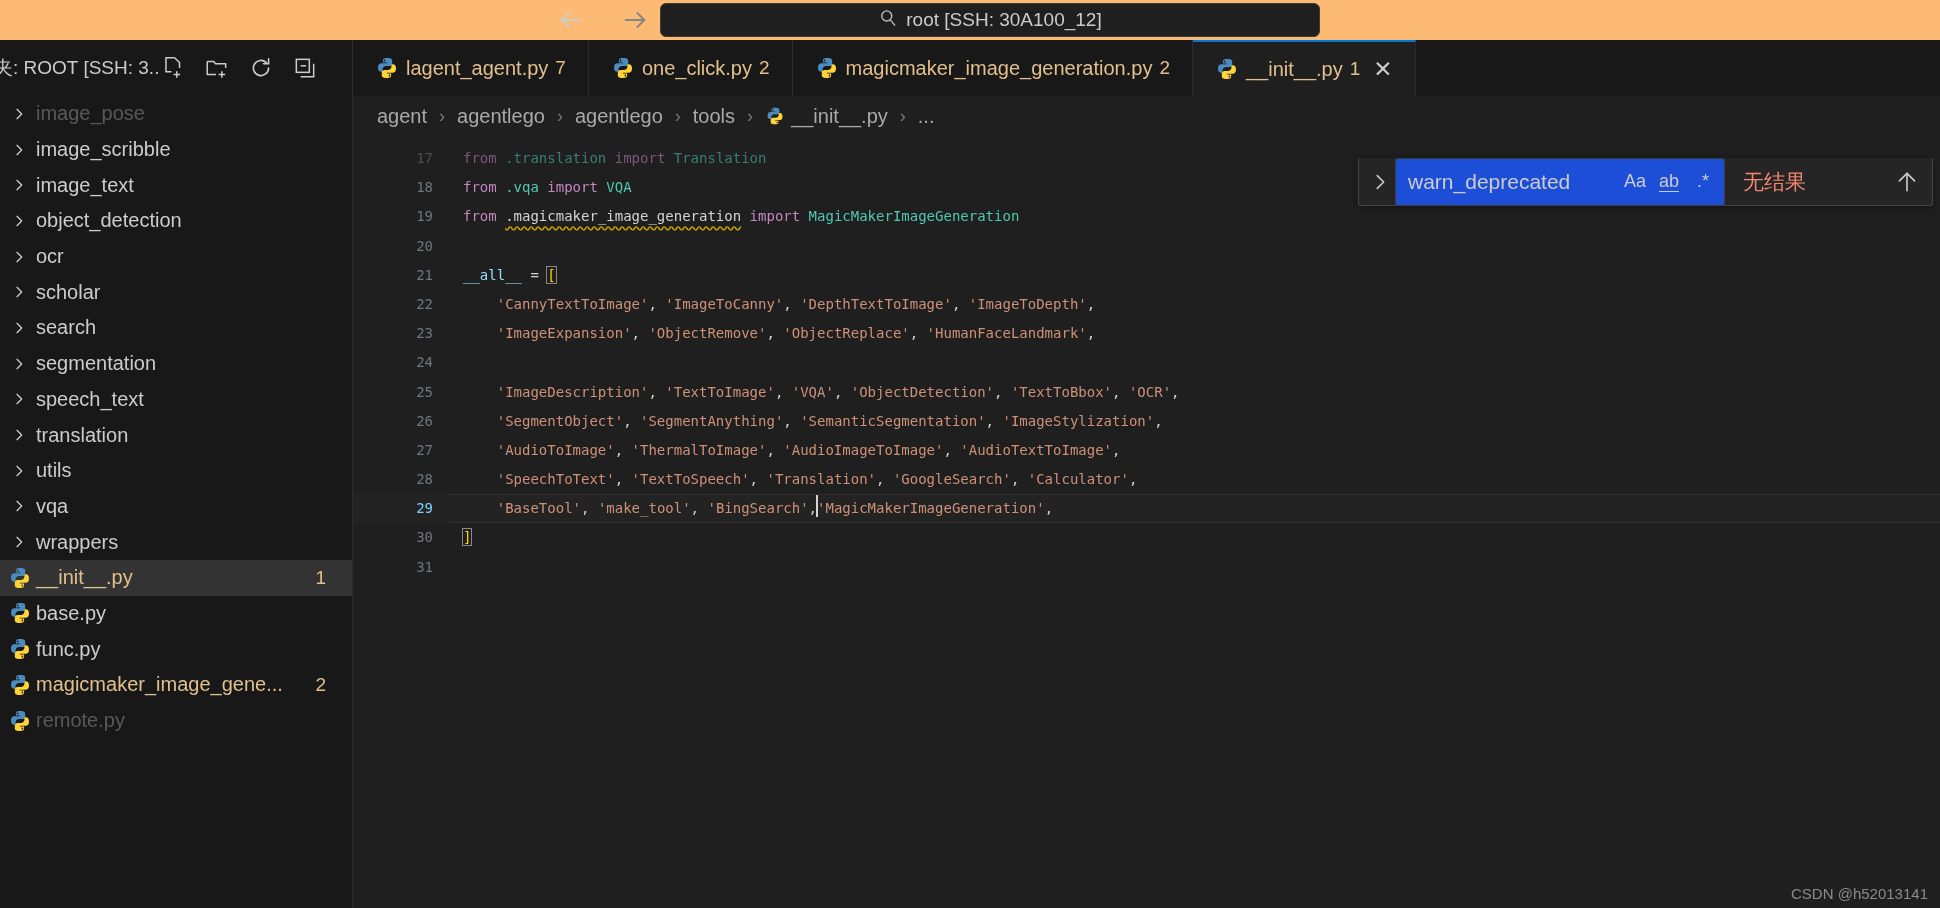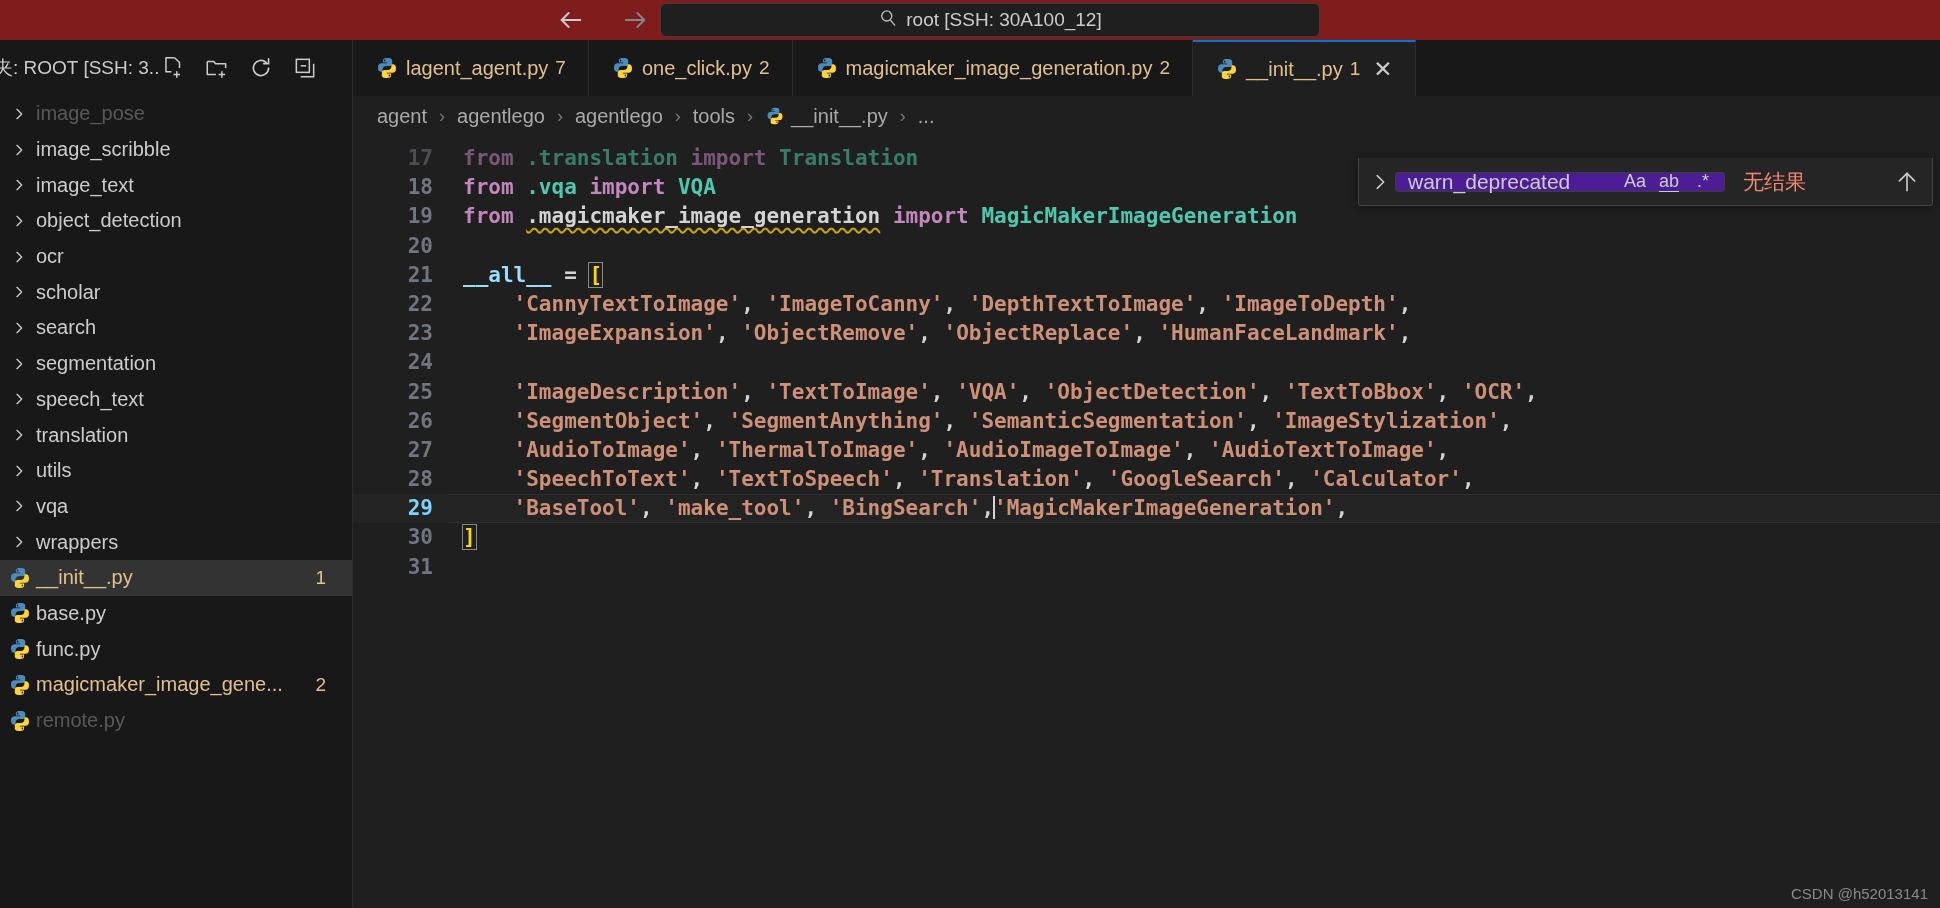--- a/index.html
+++ b/index.html
@@ -12,21 +12,21 @@
   .app {
     position: relative;
     width: 1940px; height: 908px;
     background: #1e1e1e;
     display: flex; flex-direction: column;
   }
 
   
   .titlebar {
     height: 40px; flex: 0 0 40px;
-    background: #7f1d1d;
+    background: #fdba74;
     display: flex; align-items: center;
     position: relative;
     text-align: center;
   }
   .nav-arrows {
     position: absolute; left: 556px; top: 0;
     height: 40px; display: flex; align-items: center; gap: 34px;
   }
   .nav-arrow {
     width: 30px; height: 30px;
@@ -163,25 +163,24 @@
 
   
   .codewrap {
     flex: 1 1 auto; position: relative; min-height: 0;
     background: #1f1f1f;
     overflow: hidden;
   }
   .code {
     position: absolute; inset: 0;
     font-family: "DejaVu Sans Mono", monospace;
-    font-size: 21px;
+    font-size: 14px;
     line-height: 29.2px;
     color: #d4d4d4;
     padding-top: 8px;
-    font-weight: bold;
   }
   .cline { display: flex; align-items: flex-start; height: 29.2px; position: relative; }
   .gutter {
     width: 96px; flex: 0 0 96px;
     text-align: right; padding-right: 16px;
     color: #6e7681;
     font-family: "DejaVu Sans Mono", monospace;
   }
   .cline.cur .gutter { color: #7dd3fc; }
   .dirtybar {
@@ -234,24 +233,24 @@
     box-shadow: 0 2px 8px rgba(0,0,0,.36);
     z-index: 30;
   }
   .fw-toggle {
     width: 30px; height: 40px;
     display: flex; align-items: center; justify-content: center;
     color: #cccccc; font-size: 22px; cursor: pointer;
   }
   .fw-inputbox {
     display: flex; align-items: center;
-    background: #4c1d95;
+    background: #1d4ed8;
     border: 1px solid #3c3c3c;
     border-radius: 3px;
-    height: 20px;
+    height: 48px;
     padding: 0 6px 0 12px;
     min-width: 330px;
   }
   .fw-input {
     color: #cccccc; font-size: 21px;
     font-family: "Liberation Sans", sans-serif;
     flex: 1 1 auto;
     white-space: nowrap;
   }
   .fw-opts { display:flex; align-items:center; gap: 4px; margin-left: 14px; text-align: center;}

